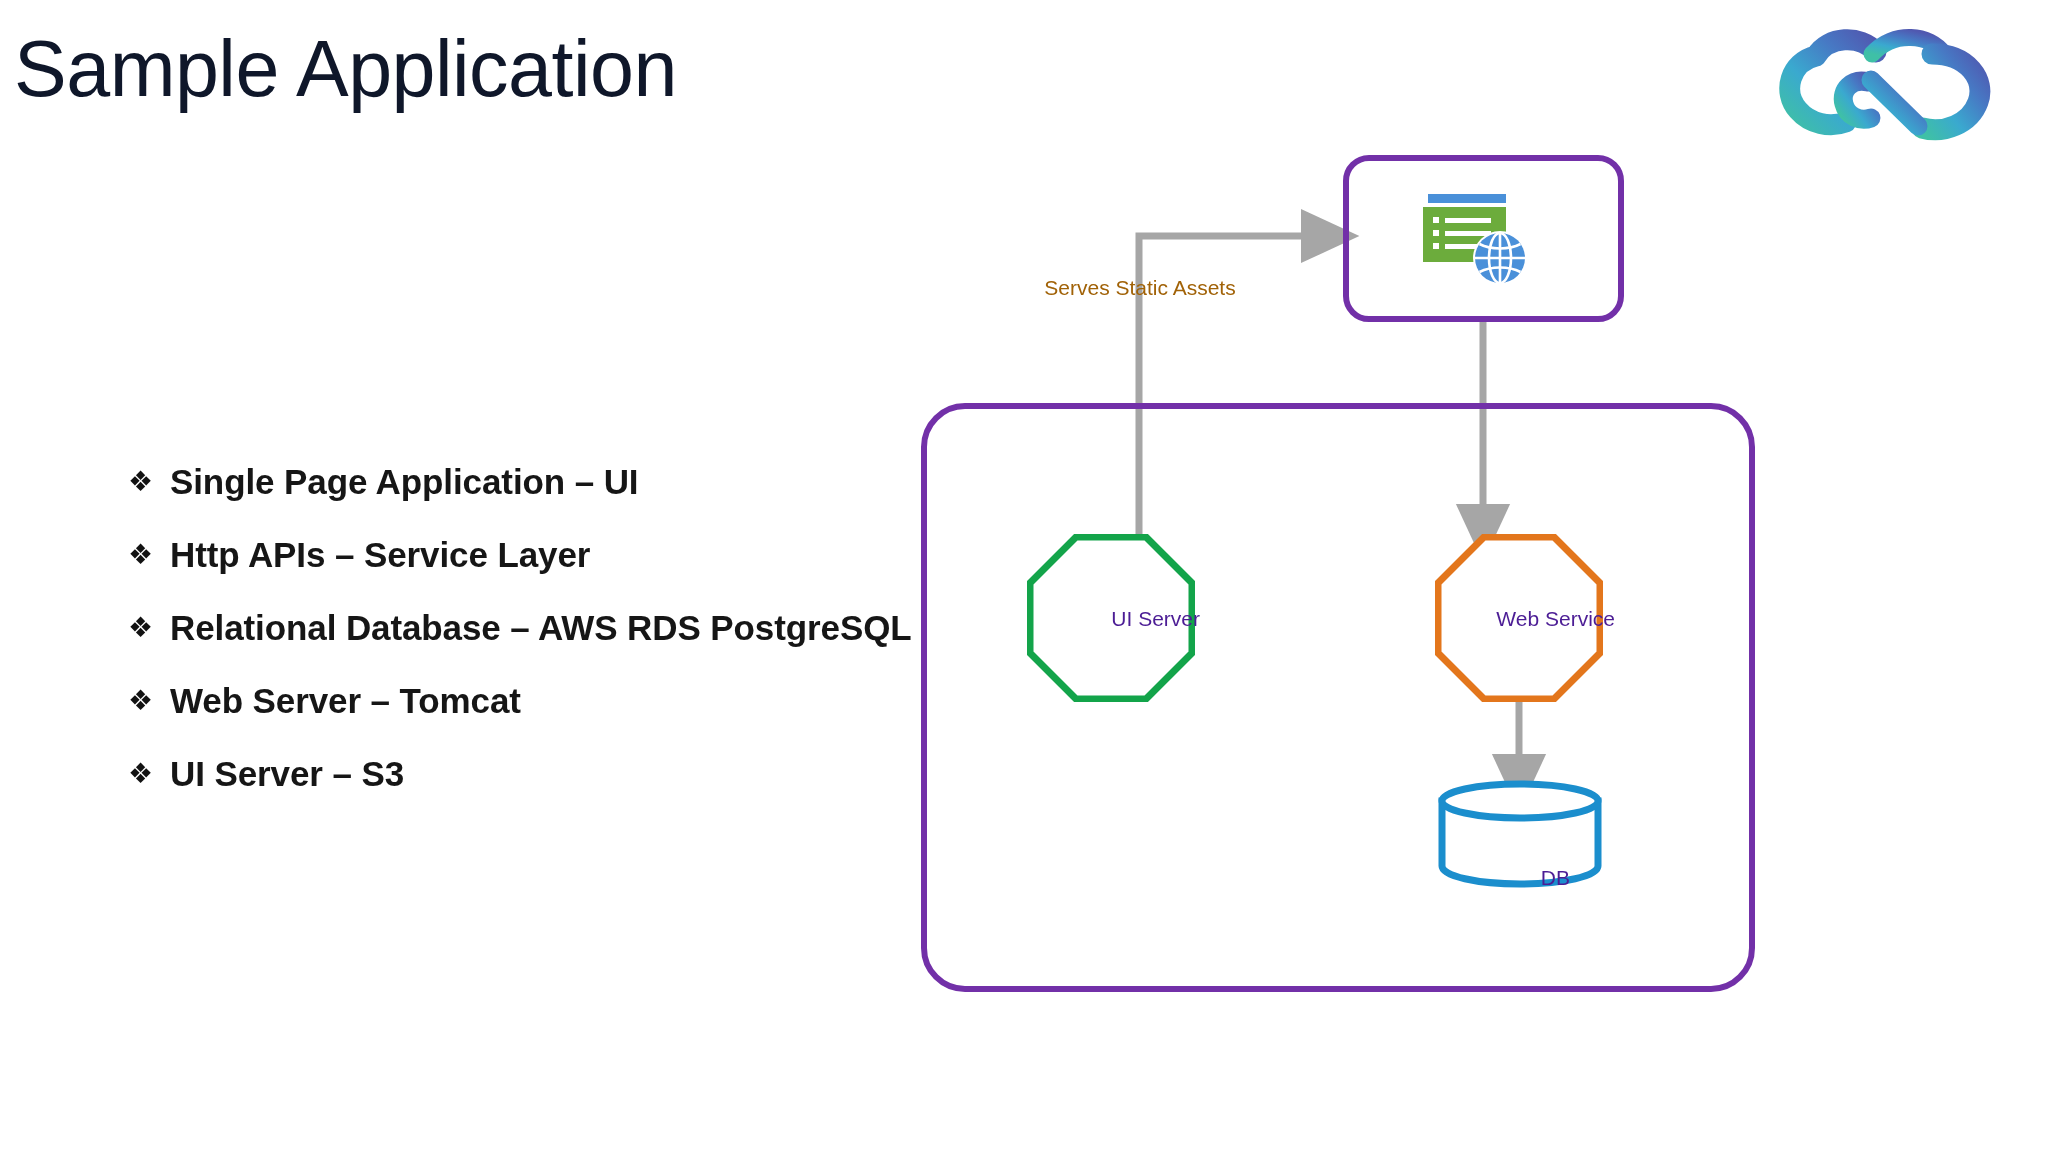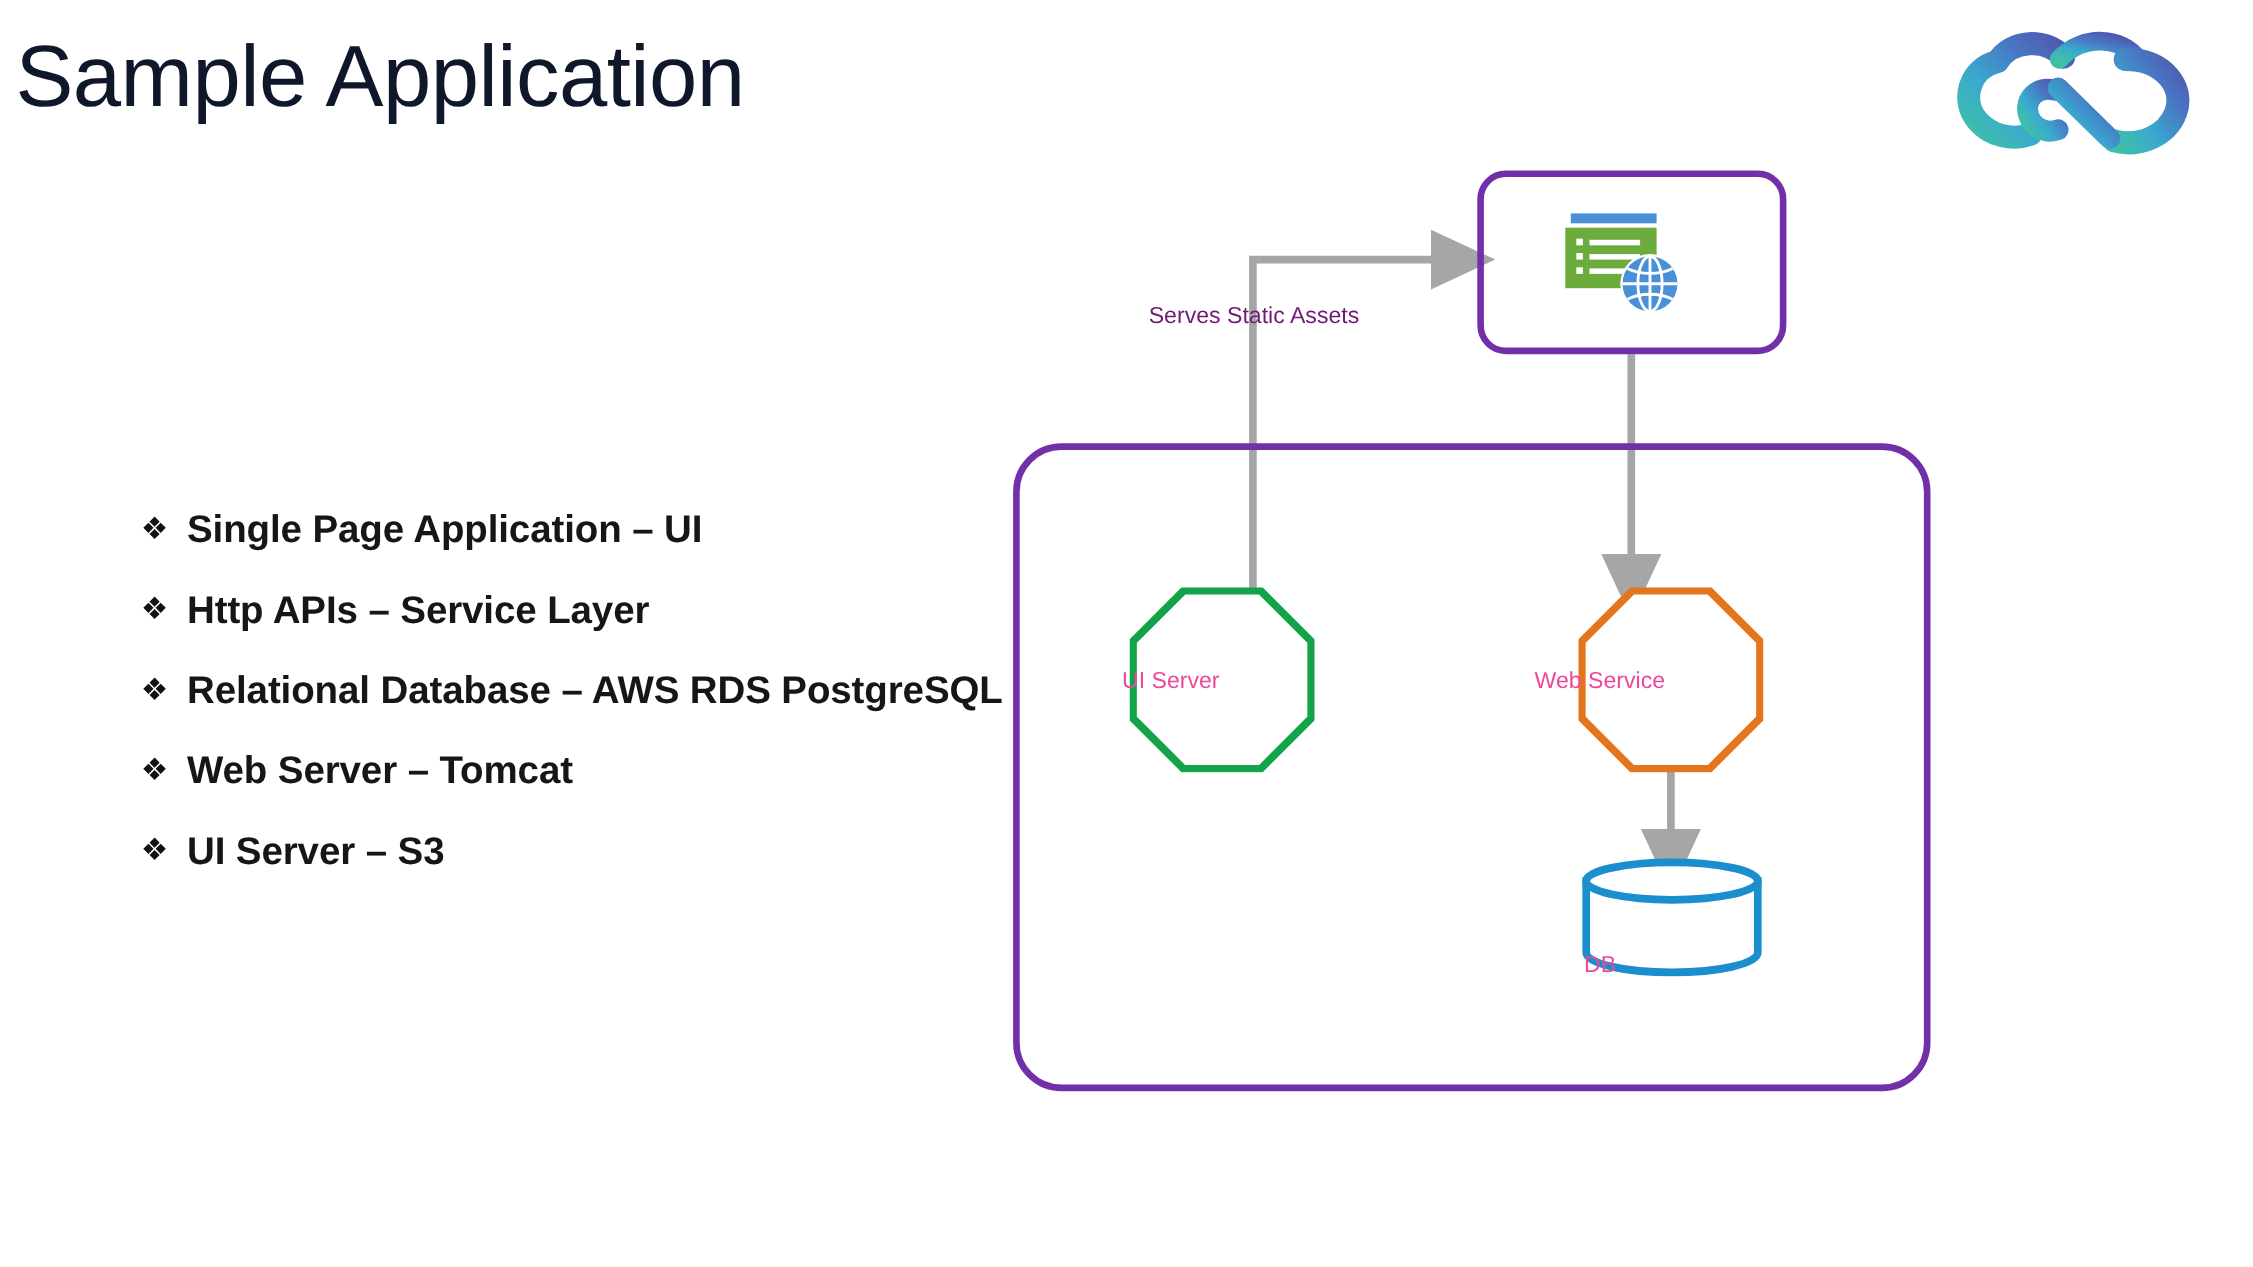--- a/index.html
+++ b/index.html
@@ -102,32 +102,32 @@
     top: 403px;
     width: 834px;
     height: 589px;
     border-radius: 44px;
   }
 
   
   .node-label {
     position: absolute;
     font-size: 21px;
-    color: #ec4899;
+    color: #4c1d95;
     white-space: nowrap;
-    text-align: left;
+    text-align: right;
     font-weight: 400;
   }
   #ui-server-label  { left: 1020px; top: 607px; width: 180px; }
   #web-service-label{ left: 1395px; top: 607px; width: 220px; }
   #db-label         { left: 1440px; top: 866px; width: 130px; }
   #edge-label-static{
     position: absolute;
     left: 1000px; top: 276px; width: 280px;
-    font-size: 21px; color: #701a75; text-align: center; white-space: nowrap;
+    font-size: 21px; color: #a16207; text-align: center; white-space: nowrap;
   }
 
   
   #browser-icon {
     position: absolute;
     left: 1415px;
     top: 192px;
     width: 124px;
     height: 96px;
   }

